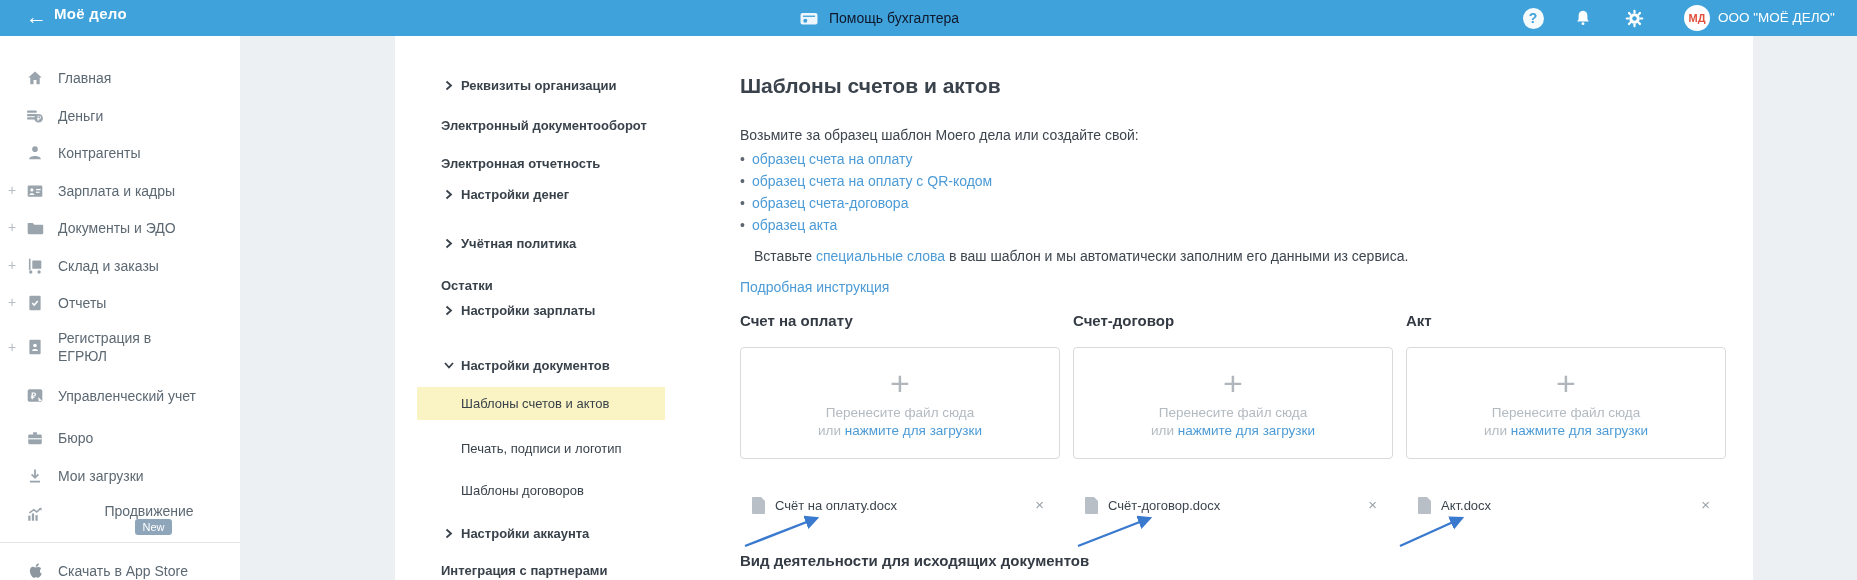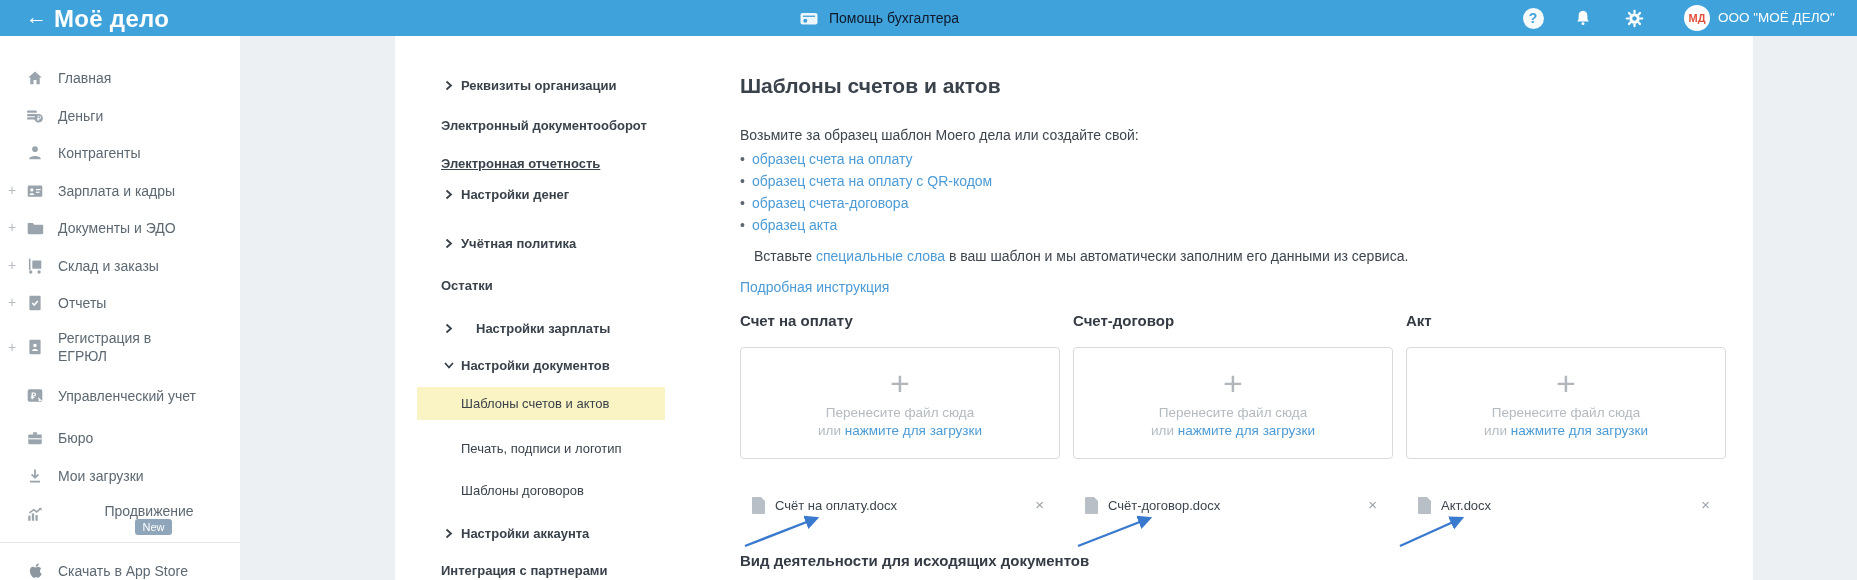--- a/index.html
+++ b/index.html
@@ -2,21 +2,21 @@
 <html><head>
 <meta charset="utf-8">
 <style>
   * { margin:0; padding:0; box-sizing:border-box; }
   body { font-family:"Liberation Sans", sans-serif; }
   .page { position:relative; width:1857px; height:580px; overflow:hidden; background:#edf0f2; }
 
   
   .hdr { position:absolute; left:0; top:0; width:1857px; height:36px; background:#3fa2da; z-index:50; }
   .hdr-back { position:absolute; left:26px; top:5px; color:#fff; font-size:21px; cursor:pointer; }
-  .hdr-logo { position:absolute; left:54px; top:5px; color:#fff; font-size:24px; font-weight:700; letter-spacing:0.3px; }
+  .hdr-logo { position:absolute; left:54px; top:5px; color:#fff; font-size:15px; font-weight:700; letter-spacing:0.3px; }
   .hdr-help { position:absolute; left:800px; top:0; height:36px; display:flex; align-items:center; gap:9px; cursor:pointer; }
   .hdr-help span { color:#0f172a; font-size:14px; }
   .hdr-ico { position:absolute; top:7px; width:22px; height:22px; display:flex; align-items:center; justify-content:center; cursor:pointer; }
   .q-circle { width:21px; height:21px; border-radius:50%; background:rgba(255,255,255,0.95); color:#3fa2da; font-size:14px; font-weight:700; display:flex; align-items:center; justify-content:center; }
   .avatar { position:absolute; left:1684px; top:5px; width:26px; height:26px; border-radius:50%; background:#ffffff; display:flex; align-items:center; justify-content:center; color:#e0503c; font-size:11px; font-weight:700; cursor:pointer; }
   .acct { position:absolute; left:1718px; top:10px; color:#fff; font-size:13.5px; cursor:pointer; white-space:nowrap; }
 
   
   .sb { position:absolute; left:0; top:36px; width:240px; height:544px; background:#fff; }
   .sb-row { position:absolute; left:0; width:240px; height:22px; display:flex; align-items:center; padding-left:58px; color:#5c6872; font-size:14px; cursor:pointer; }
@@ -245,21 +245,21 @@
       <span class="chev">
           <svg viewBox="0 0 8 11">
             <polyline points="1.5,1.5 6,5.5 1.5,9.5" fill="none" stroke="#39424b" stroke-width="1.8"></polyline>
           </svg>
         </span>
       <span>Реквизиты организации</span>
     </div>
     <div class="mi" style="top:79px;">
         <span>Электронный документооборот</span>
       </div>
-    <div class="mi" style="top:117px;text-decoration:underline;">
+    <div class="mi" style="top:117px;">
         <span>Электронная отчетность</span>
       </div>
     <div class="mi has-chev" style="top:148px;">
       <span class="chev">
           <svg viewBox="0 0 8 11">
             <polyline points="1.5,1.5 6,5.5 1.5,9.5" fill="none" stroke="#39424b" stroke-width="1.8"></polyline>
           </svg>
         </span>
       <span>Настройки денег</span>
     </div>
@@ -267,21 +267,21 @@
       <span class="chev">
           <svg viewBox="0 0 8 11">
             <polyline points="1.5,1.5 6,5.5 1.5,9.5" fill="none" stroke="#39424b" stroke-width="1.8"></polyline>
           </svg>
         </span>
       <span>Учётная политика</span>
     </div>
     <div class="mi" style="top:239px;">
         <span>Остатки</span>
       </div>
-    <div class="mi has-chev" style="top:282px;gap:15px;">
+    <div class="mi has-chev" style="top:264px;">
       <span class="chev">
           <svg viewBox="0 0 8 11">
             <polyline points="1.5,1.5 6,5.5 1.5,9.5" fill="none" stroke="#39424b" stroke-width="1.8"></polyline>
           </svg>
         </span>
       <span>Настройки зарплаты</span>
     </div>
     <div class="mi has-chev" style="top:319px;">
       <span class="chev">
           <svg viewBox="0 0 8 11" style="transform:rotate(90deg);">

